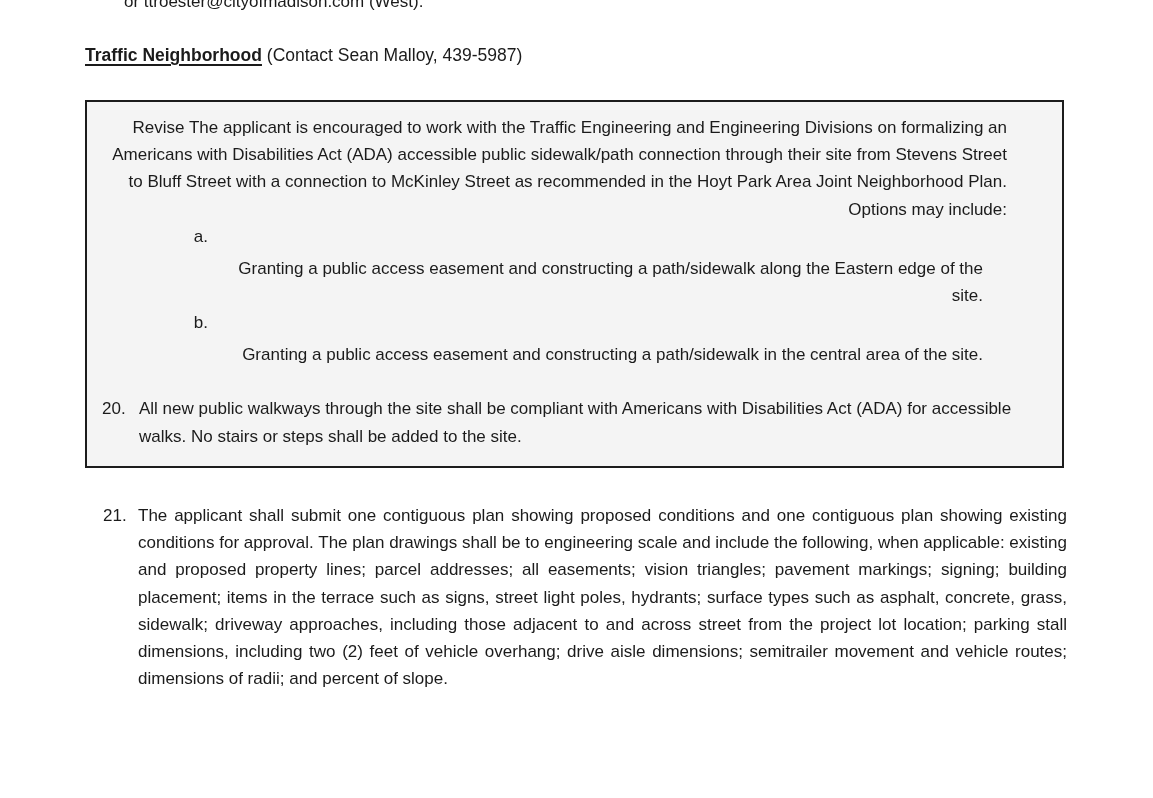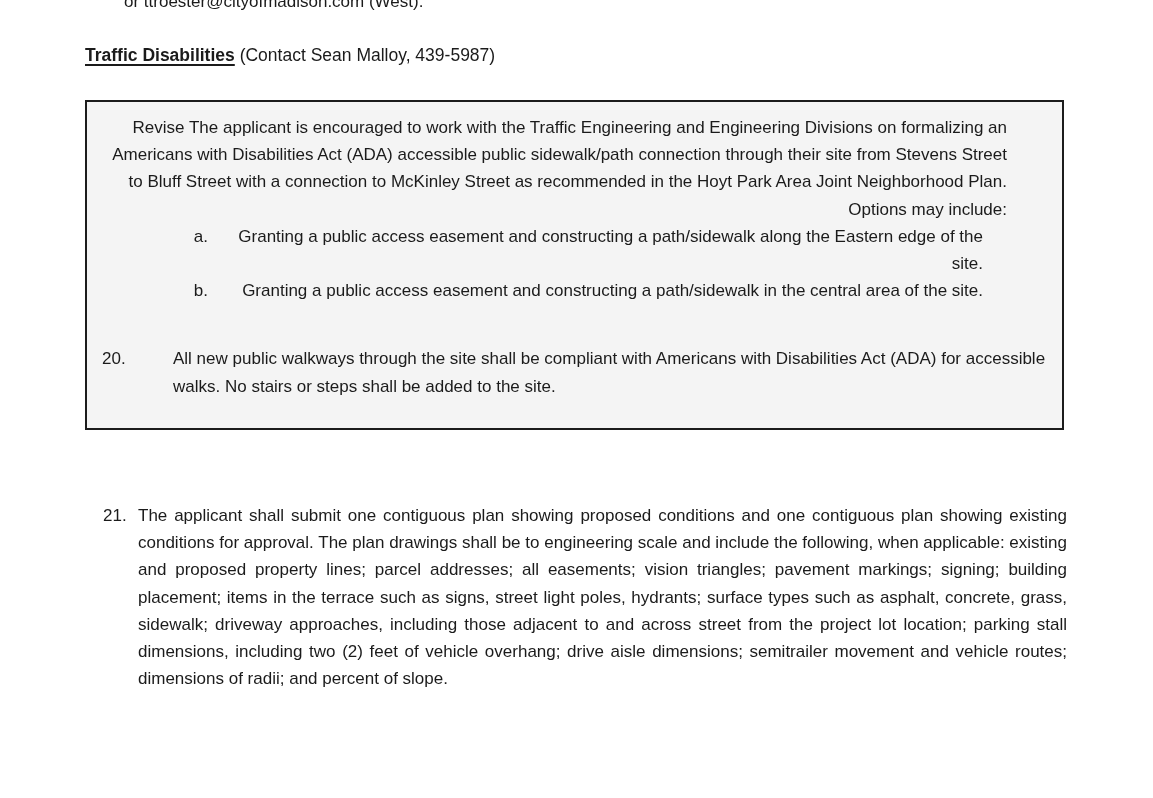--- a/index.html
+++ b/index.html
@@ -68,23 +68,24 @@
     display: flex;
     font-size: 17px;
     line-height: 27.2px;
   }
   .sub-letter {
     flex: 0 0 36px;
   }
   .sub-body {
     flex: 1 1 auto;
     max-width: 775px;
+    margin-top: 32px;
   }
   .item-19 .item-body { max-width: 905px; text-align: right; }
-  .item-20 { margin-top: 41px; gap: 34px; }
+  .item-20 { margin-top: 27px; }
   .item-20 .item-body { max-width: 905px; }
   .item-21 {
     position: absolute;
     left: 103px;
     top: 466px;
     width: 964px;
     margin-top: 36px;
   }
   .item-21 .item-number { flex: 0 0 35px; }
   .item-21 .item-body {
@@ -93,21 +94,21 @@
   }
 </style>
 </head>
 <body>
 
 <div class="doc-page">
 
   <div class="top-partial-line">or ttroester@cityofmadison.com (West).</div>
 
   <div class="section-heading">
-    <span class="heading-title">Traffic Disabilities</span><span class="heading-suffix"> (Contact Sean Malloy, 439-5987)</span>
+    <span class="heading-title">Traffic Neighborhood</span><span class="heading-suffix"> (Contact Sean Malloy, 439-5987)</span>
   </div>
 
   <div class="conditions-box">
 
     <div class="numbered-item item-19">
       <div class="item-body">
         <div>Revise The applicant is encouraged to work with the Traffic Engineering and Engineering Divisions on formalizing an Americans with Disabilities Act (ADA) accessible public sidewalk/path connection through their site from Stevens Street to Bluff Street with a connection to McKinley Street as recommended in the Hoyt Park Area Joint Neighborhood Plan. Options may include:</div>
         <div class="sub-list">
           <div class="sub-item">
             <span class="sub-letter">a.</span>

